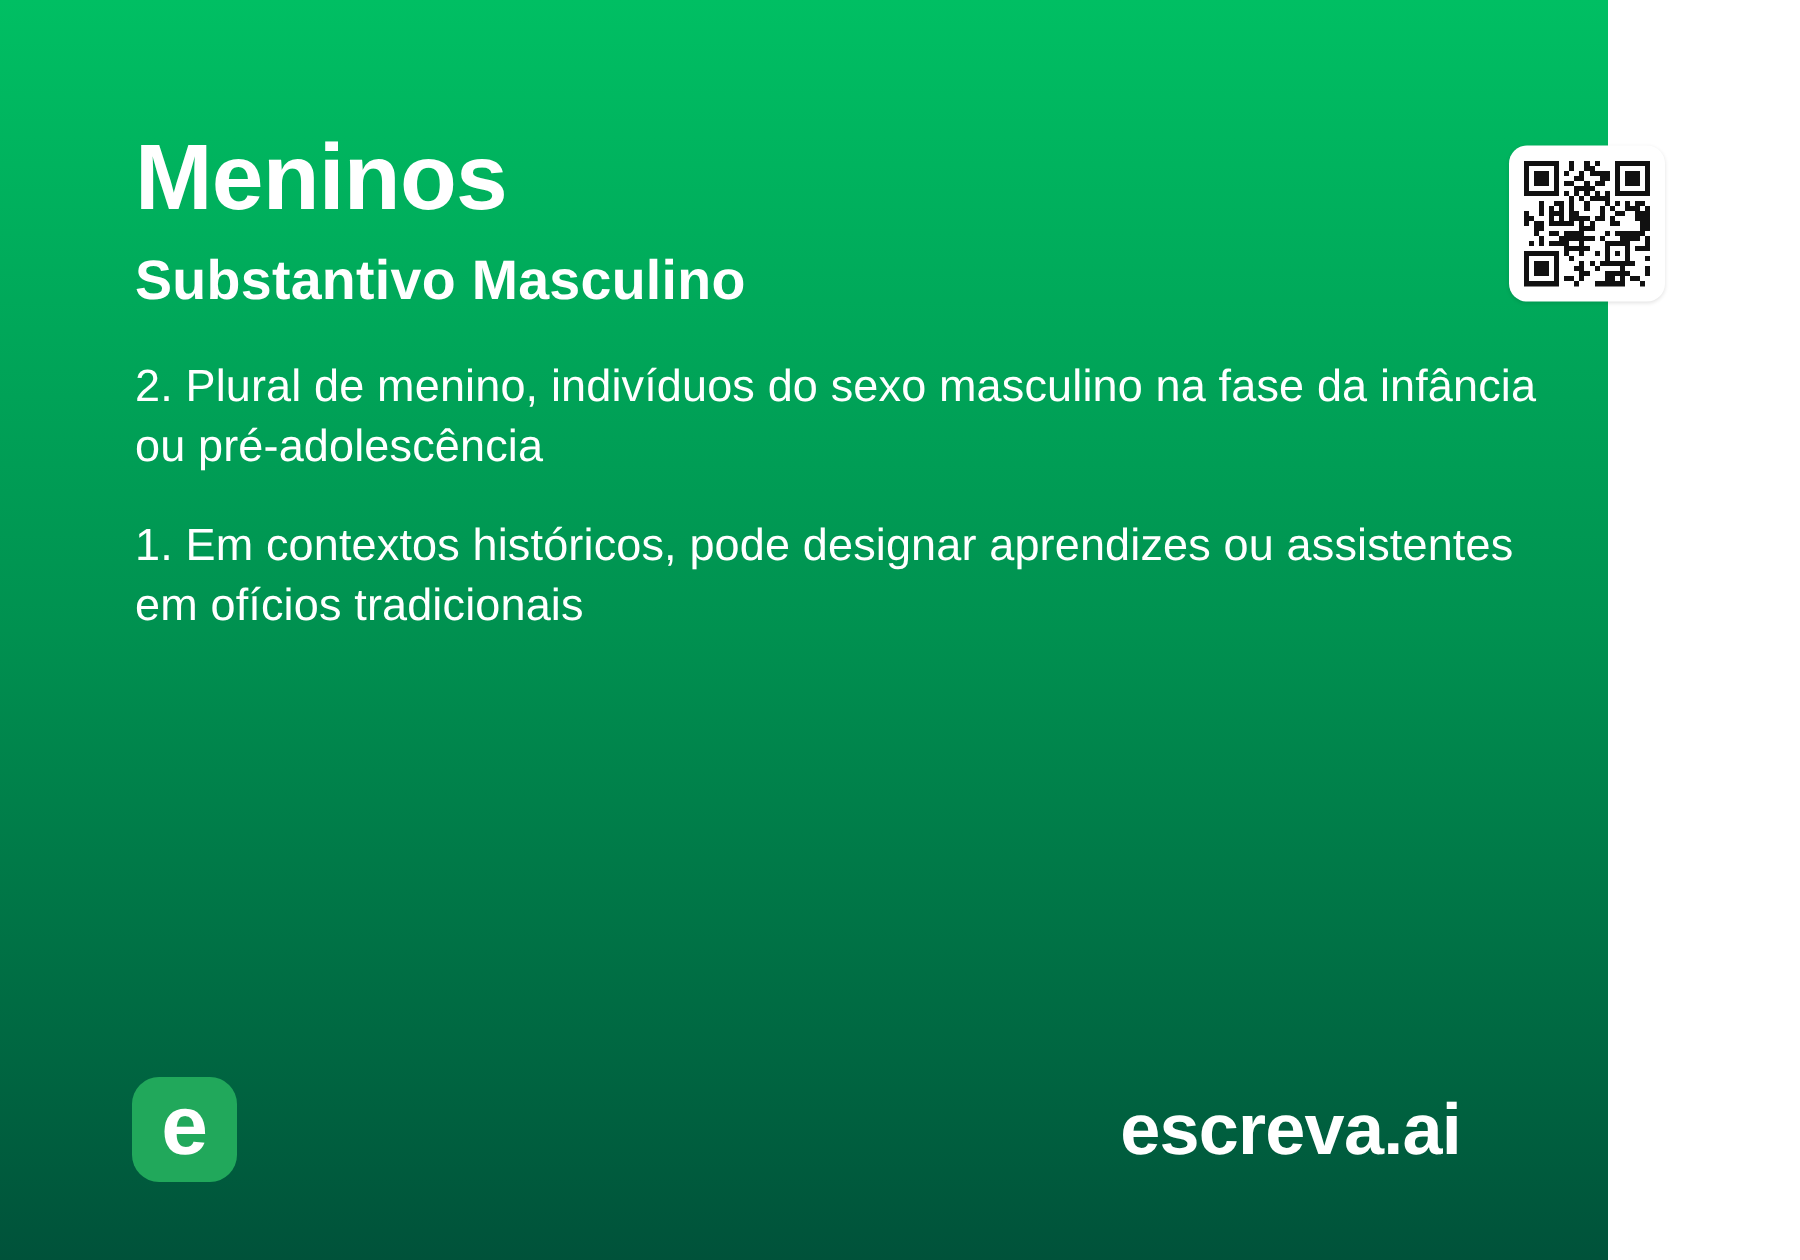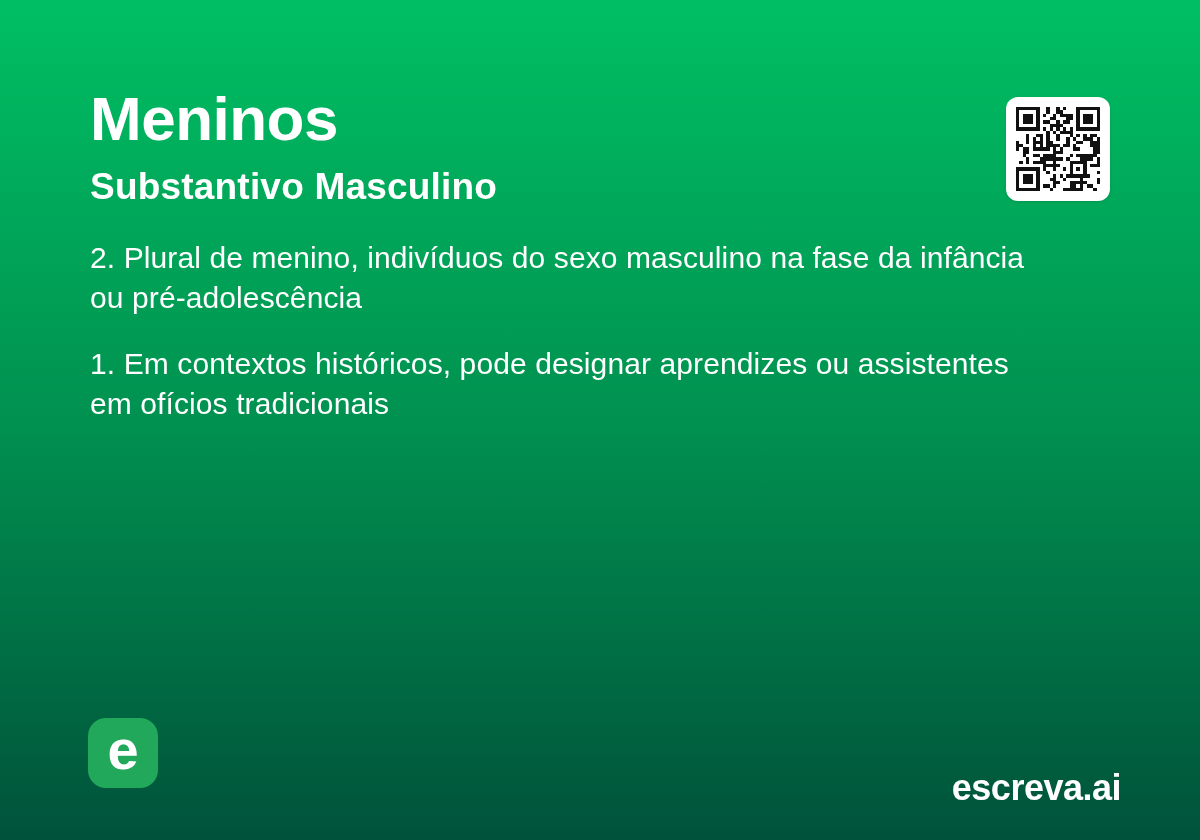--- a/index.html
+++ b/index.html
@@ -11,21 +11,21 @@
     --qr_dark:#111111;
   }
   *{margin:0;padding:0;box-sizing:border-box;}
   html,body{width:1200px;height:840px;overflow:hidden;}
   body{
     font-family:"Liberation Sans","DejaVu Sans",sans-serif;
     color:var(--text);
   }
   .card{
     position:relative;
-    width:1200px;height:840px;
+    width:1072px;height:840px;
     background:linear-gradient(180deg,var(--bg_top) 0%,var(--bg_mid) 50%,var(--bg_bottom) 100%);
   }
   .header{
     position:absolute;left:90px;top:88px;width:860px;
   }
   .title{
     font-size:62px;font-weight:800;letter-spacing:-0.5px;line-height:1.0;
   }
   .subtitle{
     margin-top:16px;font-size:37px;font-weight:600;letter-spacing:0.2px;
@@ -48,22 +48,22 @@
     position:absolute;left:88px;top:718px;
     width:70px;height:70px;border-radius:18px;
     background:var(--logo_green);
     display:flex;align-items:center;justify-content:center;
   }
   .footer-logo .letter{
     font-size:56px;font-weight:800;color:#fff;line-height:1;
     transform:translateY(-3px);
   }
   .brand{
-    position:absolute;right:79px;top:726px;
-    font-size:36px;font-weight:800;letter-spacing:-0.5px;margin-top:41px;
+    position:absolute;right:98px;top:726px;
+    font-size:48px;font-weight:800;letter-spacing:-0.5px;
   }
 </style>
 </head>
 <body>
 
 <div class="card">
 
   <div class="header">
     <div class="title">Meninos</div>
     <div class="subtitle">Substantivo Masculino</div>

